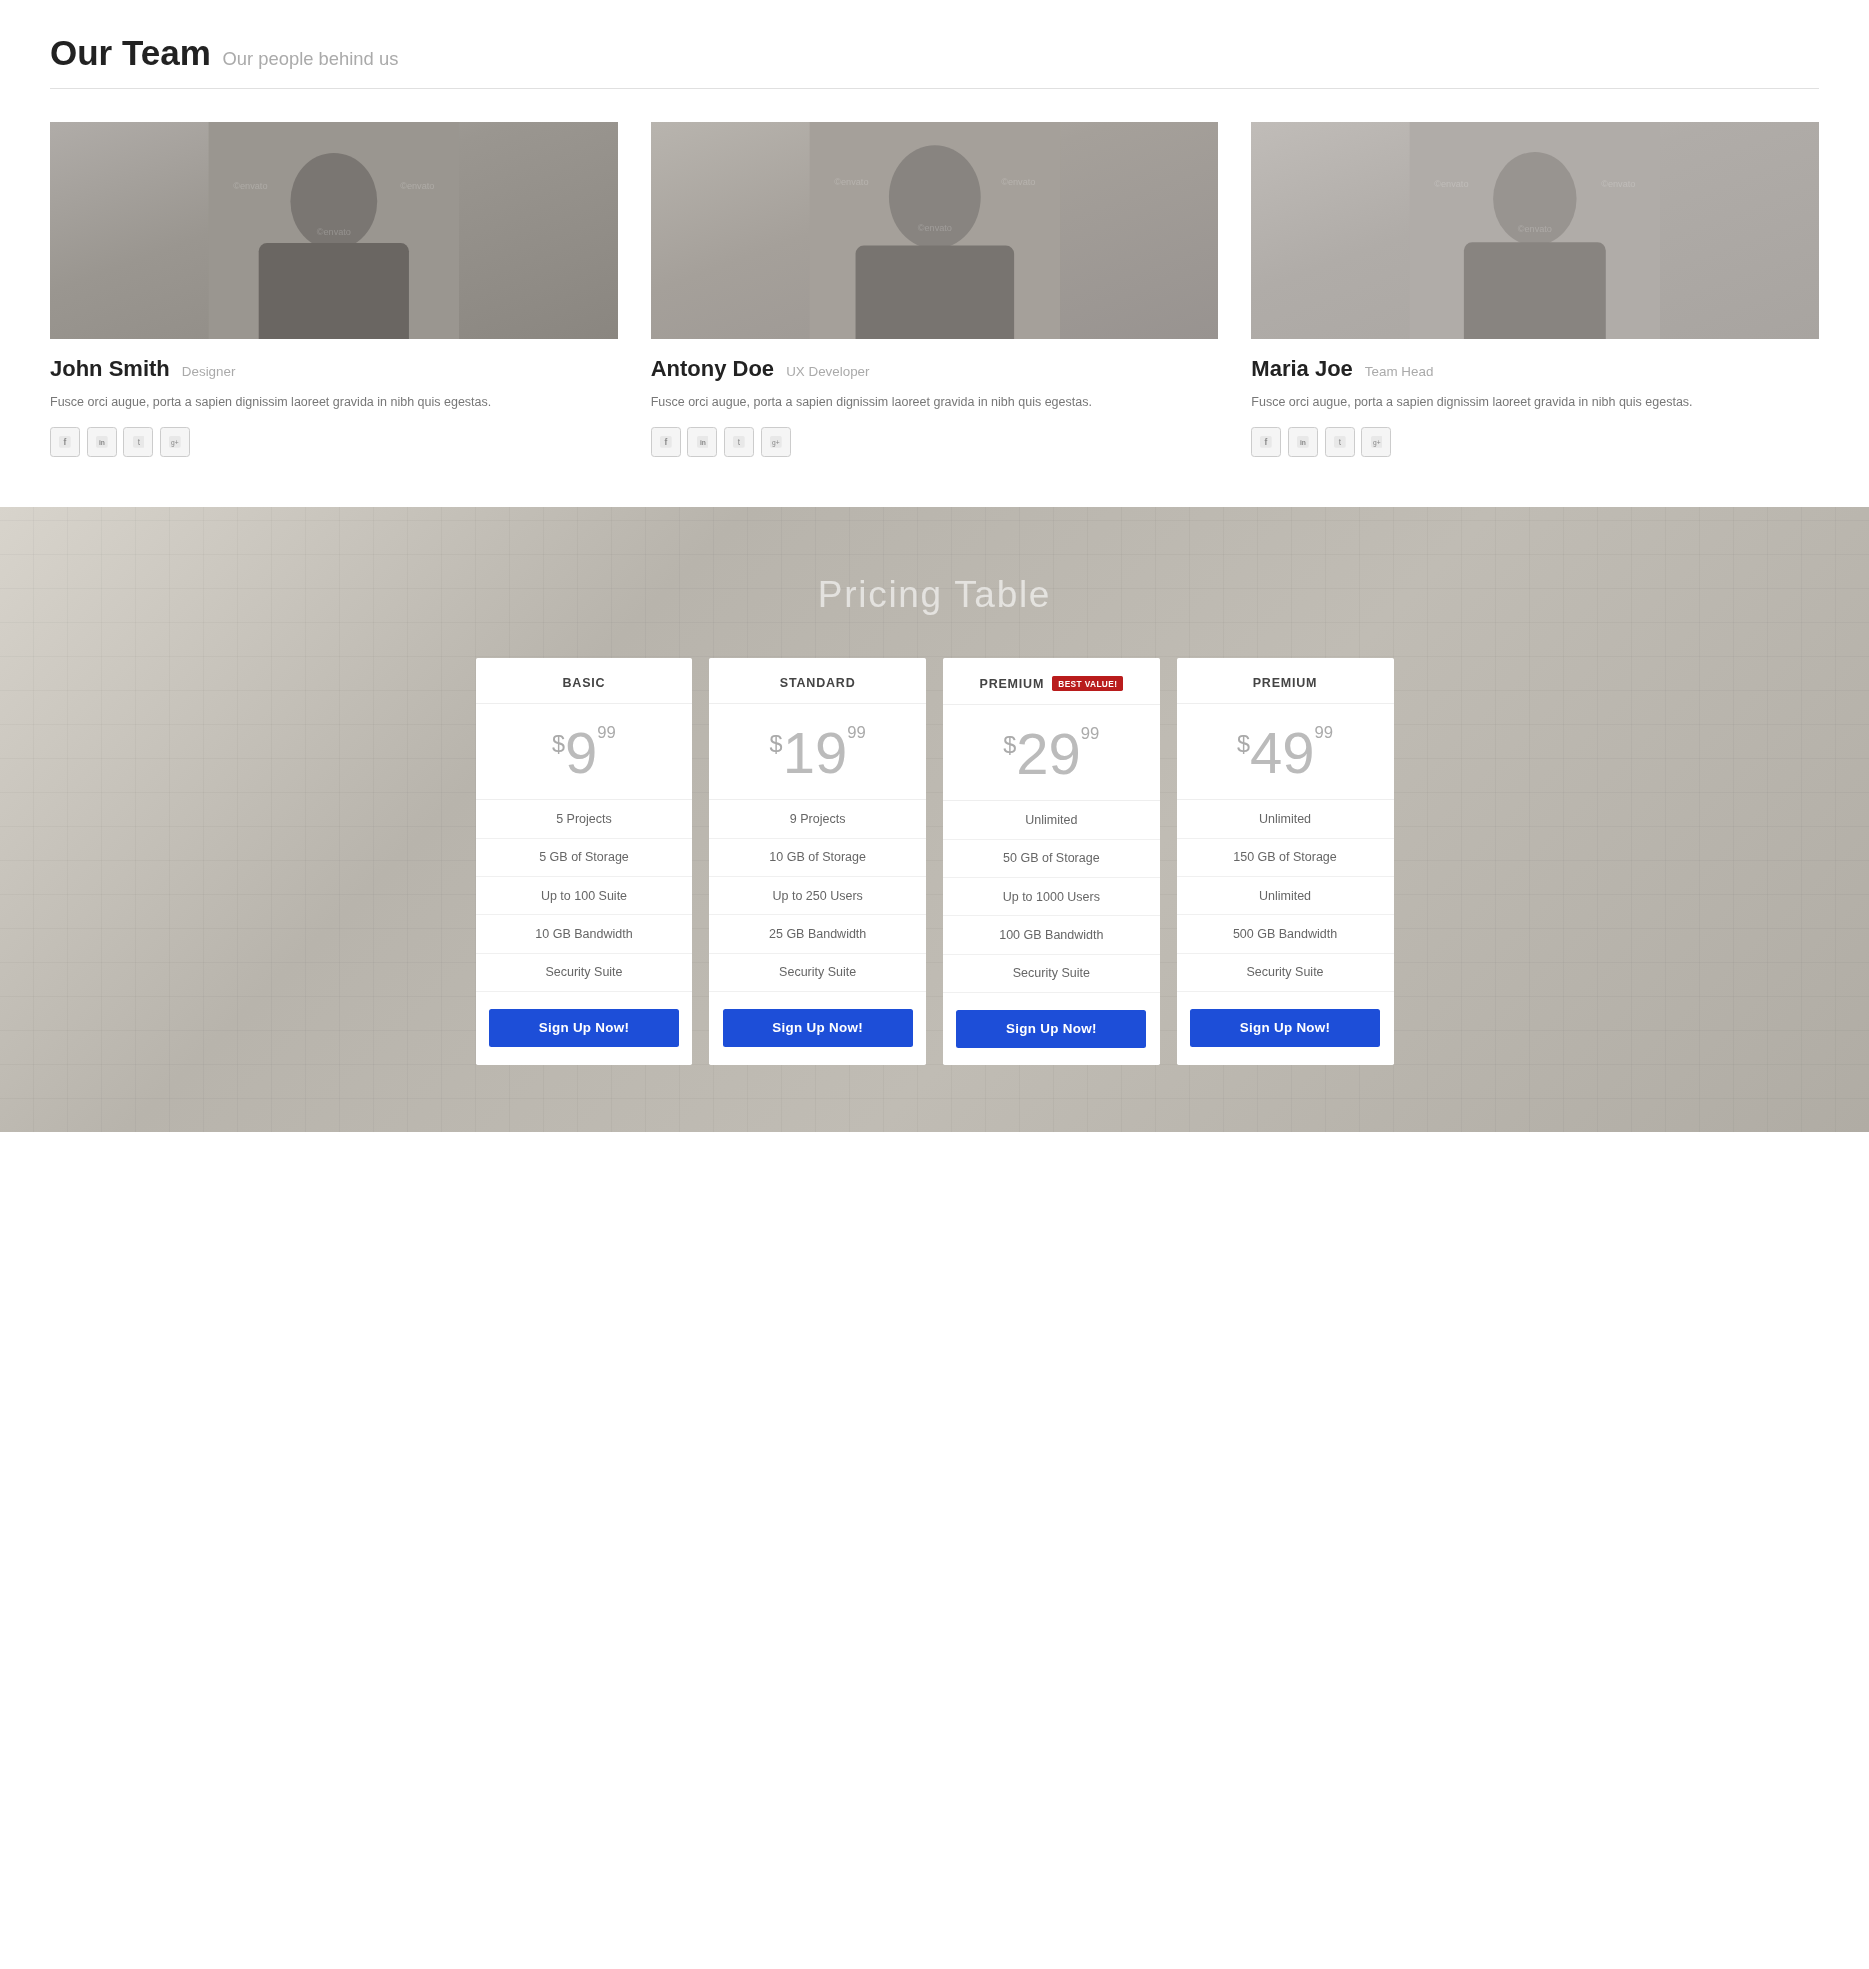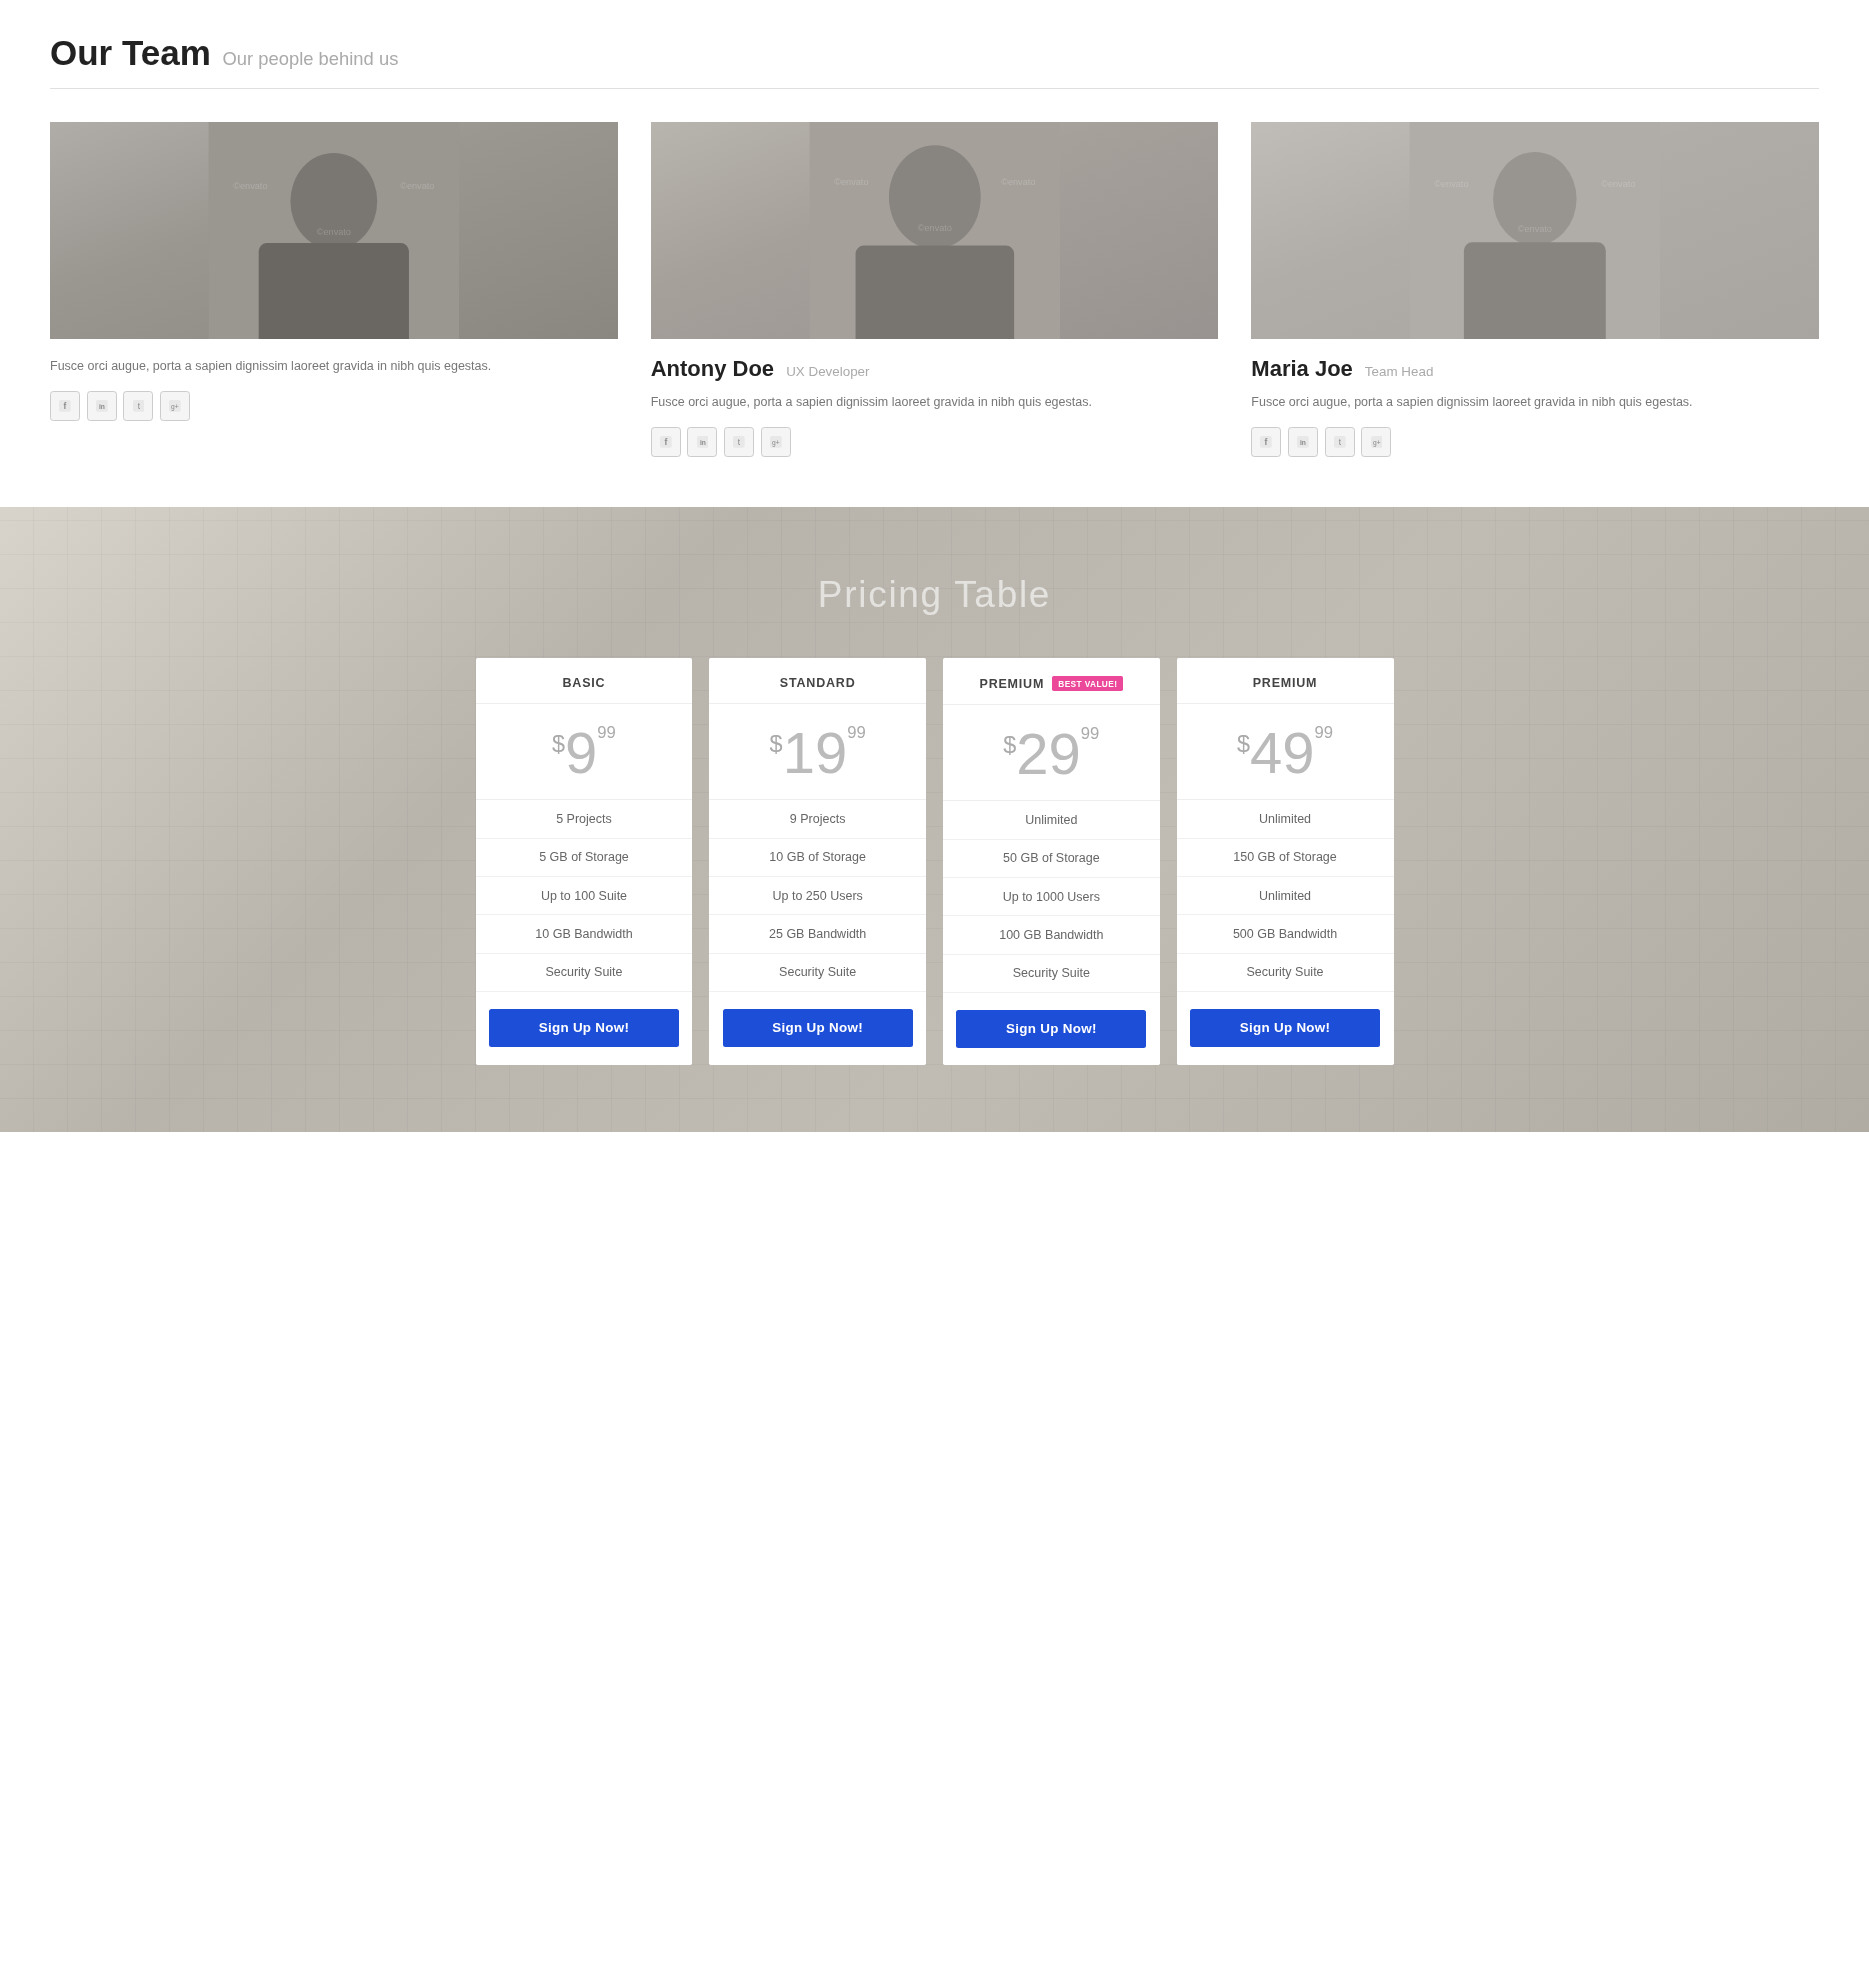--- a/index.html
+++ b/index.html
@@ -141,21 +141,21 @@
       font-weight: 700;
       color: #444;
       letter-spacing: 0.8px;
       border-bottom: 0.8px solid #eee;
       display: flex;
       align-items: center;
       justify-content: center;
       gap: 8.3px;
     }
     .best-value-badge {
-      background: #ec4899;
+      background: #b91c1c;
       color: #fff;
       font-size: 8.3px;
       font-weight: 700;
       padding: 2.5px 5.8px;
       border-radius: 1.7px;
       letter-spacing: 0.4px;
     }
     .pricing-price {
       padding: 20px 13.4px 16.7px;
       border-bottom: 0.8px solid #eee;
@@ -224,20 +224,24 @@
       <div class="team-photo person-1">
         <svg class="person-svg" viewBox="0 0 300 260" xmlns="http://www.w3.org/2000/svg">
           <rect width="300" height="260" fill="#9a9690"></rect>
           <ellipse cx="150" cy="95" rx="52" ry="58" fill="#7a7672"></ellipse>
           <rect x="60" y="145" width="180" height="200" rx="10" fill="#6a6662"></rect>
           <text x="150" y="135" text-anchor="middle" font-size="11" fill="rgba(255,255,255,0.2)" font-family="Arial">©envato</text>
           <text x="50" y="80" text-anchor="middle" font-size="11" fill="rgba(255,255,255,0.2)" font-family="Arial">©envato</text>
           <text x="250" y="80" text-anchor="middle" font-size="11" fill="rgba(255,255,255,0.2)" font-family="Arial">©envato</text>
         </svg>
       </div>
+      <div>
+        <span class="team-name">John Smith</span>
+        <span class="team-role">Designer</span>
+      </div>
       <p class="team-bio">Fusce orci augue, porta a sapien dignissim laoreet gravida in nibh quis egestas.</p>
       <div class="social-icons">
         <div class="social-icon">
           <svg width="11.7" height="11.7" viewBox="0 0 14 14" style="font-size:14px">
               <rect width="14" height="14" rx="2" fill="#e8e8e8"></rect>
               <text x="7" y="11" text-anchor="middle" font-size="10" fill="#888" font-family="Arial" font-weight="bold">f</text>
             </svg>
         </div>
         <div class="social-icon">
           <svg width="11.7" height="11.7" viewBox="0 0 14 14" style="font-size:14px">

